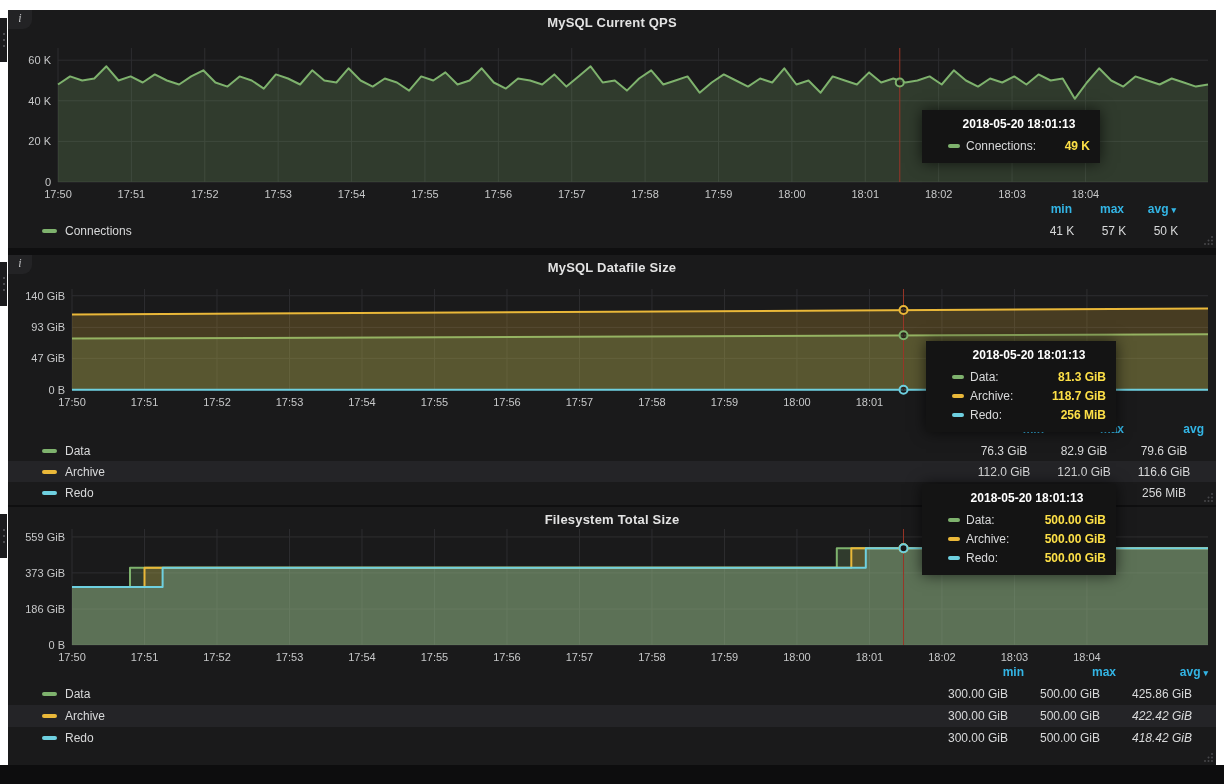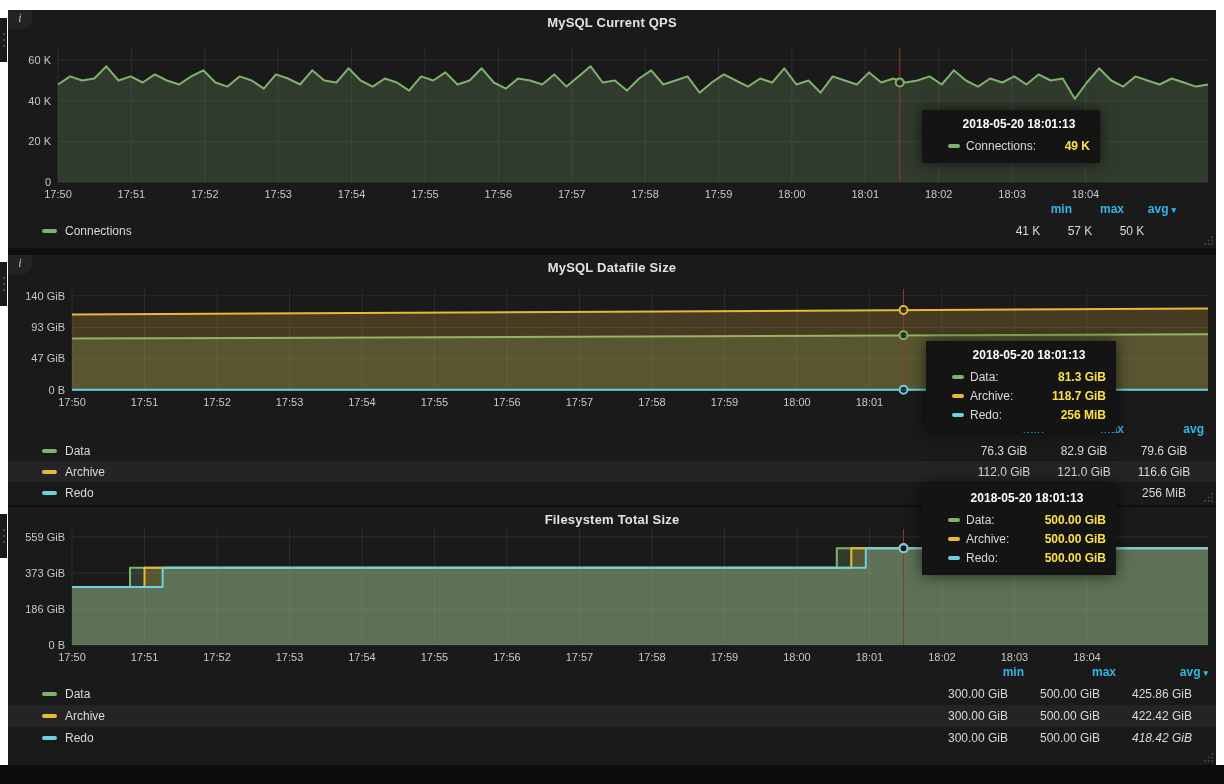--- a/index.html
+++ b/index.html
@@ -113,21 +113,21 @@
         <polyline points="50.0,74.5 62.1,66.4 74.2,70.5 86.3,68.5 98.4,56.3 110.5,70.5 122.6,66.4 134.7,72.5 146.8,64.4 158.9,70.5 171.1,74.5 183.2,66.4 195.3,60.3 207.4,72.5 219.5,76.6 231.6,66.4 243.7,70.5 255.8,78.6 267.9,64.4 280.0,68.5 292.1,74.5 304.2,60.3 316.3,70.5 328.4,72.5 340.5,58.3 352.6,70.5 364.7,76.6 376.8,68.5 388.9,72.5 401.1,80.6 413.2,66.4 425.3,70.5 437.4,62.4 449.5,74.5 461.6,70.5 473.7,58.3 485.8,72.5 497.9,78.6 510.0,68.5 522.1,70.5 534.2,74.5 546.3,64.4 558.4,76.6 570.5,66.4 582.6,56.3 594.7,72.5 606.8,70.5 618.9,80.6 631.1,68.5 643.2,60.3 655.3,74.5 667.4,70.5 679.5,66.4 691.6,82.7 703.7,72.5 715.8,64.4 727.9,70.5 740.0,76.6 752.1,68.5 764.2,72.5 776.3,58.3 788.4,74.5 800.5,70.5 812.6,82.7 824.7,66.4 836.8,70.5 848.9,74.5 861.1,62.4 873.2,72.5 885.3,68.5 897.4,72.5 909.5,70.5 921.6,66.4 933.7,74.5 945.8,60.3 957.9,70.5 970.0,76.6 982.1,68.5 994.2,72.5 1006.3,66.4 1018.4,74.5 1030.5,64.4 1042.6,70.5 1054.7,68.5 1066.8,88.8 1078.9,72.5 1091.1,58.3 1103.2,70.5 1115.3,76.6 1127.4,66.4 1139.5,70.5 1151.6,74.5 1163.7,68.5 1175.8,72.5 1187.9,76.6 1200.0,74.5" fill="none" stroke="#7eb26d" stroke-width="2" stroke-linejoin="round"></polyline>
         <line x1="891.7677089980856" y1="38" x2="891.7677089980856" y2="172" stroke="#993528" stroke-width="1"></line>
         <circle cx="891.7677089980856" cy="72.51515151515152" r="4" fill="#141415" fill-opacity="0.7" stroke="#7eb26d" stroke-width="2"></circle>
       </svg>
     <div class="legend" style="top: 192px;">
         <div class="lhead" style="padding-right: 40px;">
           <span class="lcol" style="width: 52px;">min</span>
           <span class="lcol" style="width: 52px;">max</span>
           <span class="lcol" style="width: 52px;">avg<span class="caret">▾</span></span>
         </div>
-        <div class="legend-row" style="height: 22px; padding-right: 58px;">
+        <div class="legend-row" style="height: 22px; padding-right: 24px;">
           <span class="dash" style="background: rgb(126, 178, 109);"></span>
           <span class="lname">Connections</span>
           <span class="spacer"></span>
           <span class="lval" style="width: 52px;">41 K</span>
           <span class="lval" style="width: 52px;">57 K</span>
           <span class="lval" style="width: 52px;">50 K</span>
         </div>
       </div>
     <svg class="grip" width="11" height="11">
       <g fill="#47474a">
@@ -302,21 +302,21 @@
           <span class="lval" style="width: 92px;">300.00 GiB</span>
           <span class="lval" style="width: 92px;">500.00 GiB</span>
           <span class="lval" style="width: 92px;">425.86 GiB</span>
         </div>
         <div class="legend-row hl" style="height: 22px; padding-right: 8px;">
           <span class="dash" style="background: rgb(234, 184, 57);"></span>
           <span class="lname">Archive</span>
           <span class="spacer"></span>
           <span class="lval" style="width: 92px;">300.00 GiB</span>
           <span class="lval" style="width: 92px;">500.00 GiB</span>
-          <span class="lval" style="width: 92px;">422.42 GiB</span>
+          <span class="lval" style="width: 92px; font-style: italic;">422.42 GiB</span>
         </div>
         <div class="legend-row" style="height: 22px; padding-right: 8px;">
           <span class="dash" style="background: rgb(110, 208, 224);"></span>
           <span class="lname">Redo</span>
           <span class="spacer"></span>
           <span class="lval" style="width: 92px;">300.00 GiB</span>
           <span class="lval" style="width: 92px;">500.00 GiB</span>
           <span class="lval" style="width: 92px; font-style: italic;">418.42 GiB</span>
         </div>
       </div>

